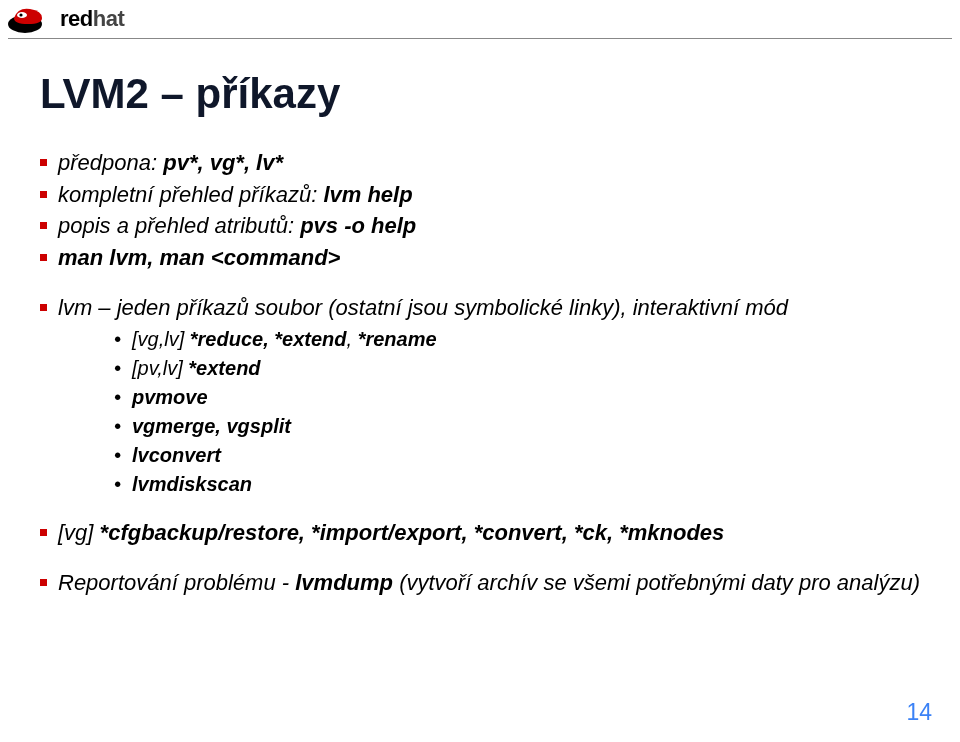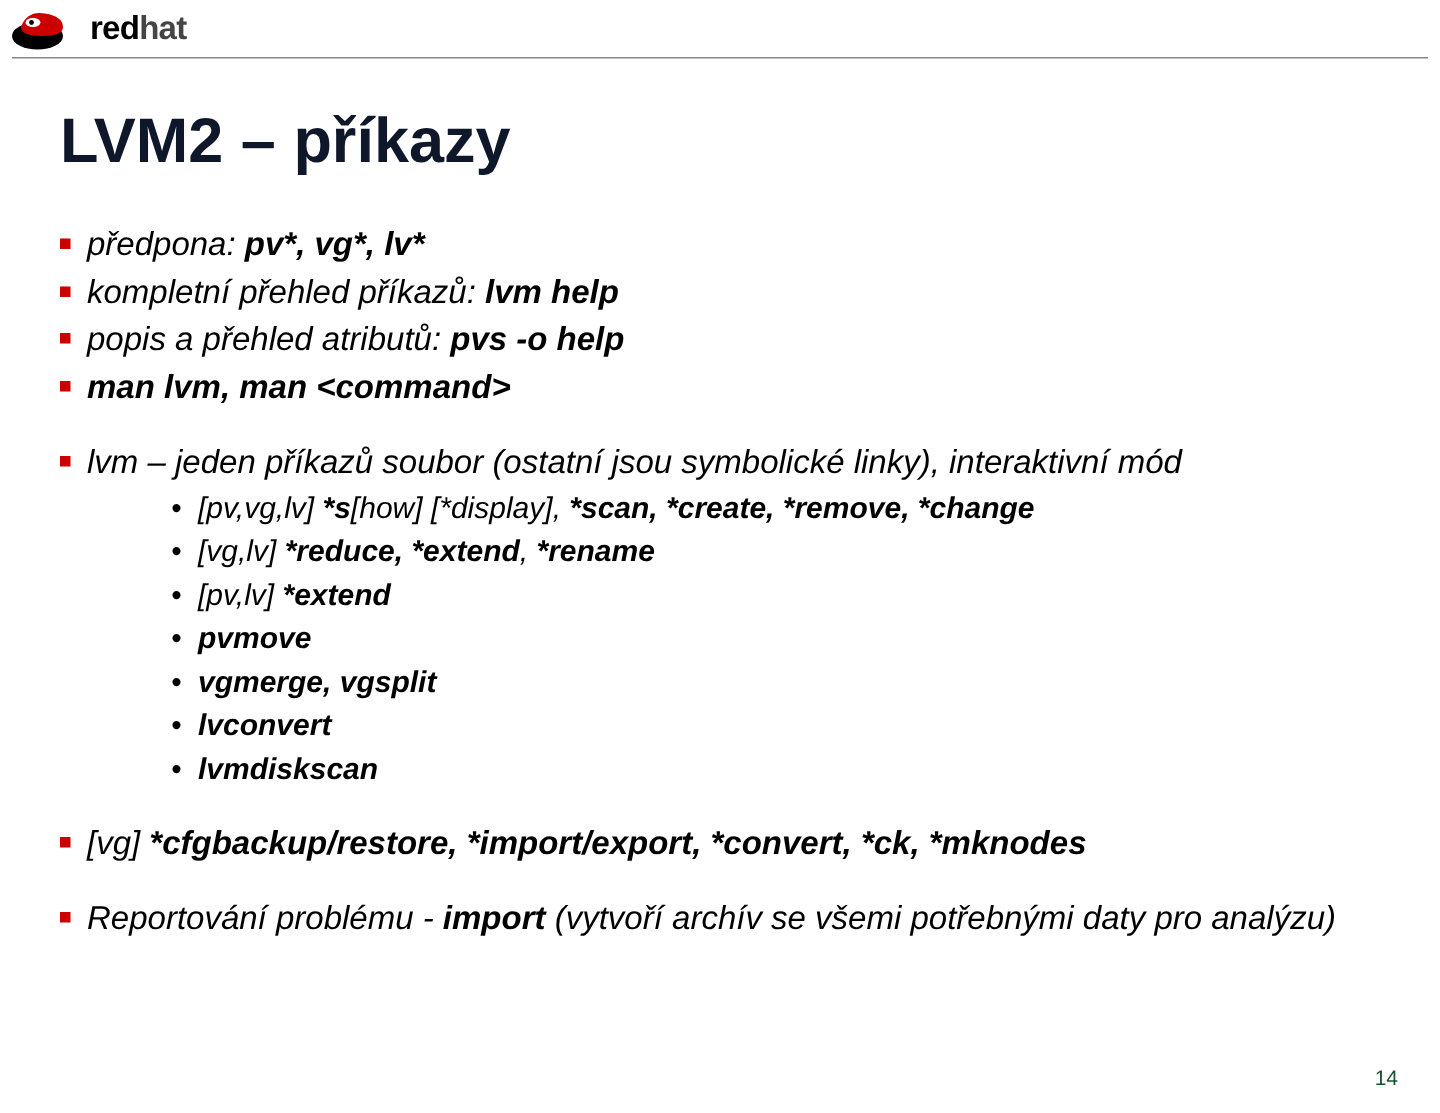--- a/index.html
+++ b/index.html
@@ -88,22 +88,22 @@
     position: absolute;
     left: 0;
     top: 0;
     color: #000;
   }
   .sub b { font-weight: 700; }
   .page-num {
     position: absolute;
     right: 28px;
     bottom: 16px;
-    font-size: 14px;
-    color: #14532d;
+    font-size: 23px;
+    color: #3b82f6;
   }
 </style>
 </head>
 <body>
 
 <div class="logo">
   <svg width="46" height="30" viewBox="0 0 46 30">
     <ellipse cx="17" cy="20" rx="17" ry="9" fill="#000"></ellipse>
     <path d="M6 14 Q10 3 22 5 Q34 7 34 14 Q34 20 20 20 Q6 20 6 14 Z" fill="#c00"></path>
     <ellipse cx="14" cy="11" rx="5" ry="3" fill="#fff"></ellipse>
@@ -123,33 +123,32 @@
     <li><span class="normal">předpona: </span><span>pv*, vg*, lv*</span></li>
     <li><span class="normal">kompletní přehled příkazů: </span><span>lvm help</span></li>
     <li><span class="normal">popis a přehled atributů: </span><span>pvs -o help</span></li>
     <li><span>man lvm, man &lt;command&gt;</span></li>
   </ul>
 
   <ul class="top">
     <li>
       <span class="normal">lvm – jeden příkazů soubor (ostatní jsou symbolické linky), interaktivní mód</span>
       <ul class="sub">
-        <li><span>[pv,vg,lv] </span><b>*s</b><span>[how] [*display], </span><b>*scan, *create, *remove, *change</b></li>
         <li><span>[vg,lv] </span><b>*reduce, *extend</b><span>, </span><b>*rename</b></li>
         <li><span>[pv,lv] </span><b>*extend</b></li>
         <li><b>pvmove</b></li>
         <li><b>vgmerge, vgsplit</b></li>
         <li><b>lvconvert</b></li>
         <li><b>lvmdiskscan</b></li>
       </ul>
     </li>
   </ul>
 
   <ul class="top">
     <li><span class="normal">[vg] </span><span>*cfgbackup/restore, *import/export, *convert, *ck, *mknodes</span></li>
   </ul>
 
   <ul class="top">
-    <li><span class="normal">Reportování problému - </span><span>import</span><span class="normal"> (vytvoří archív se všemi potřebnými daty pro analýzu)</span></li>
+    <li><span class="normal">Reportování problému - </span><span>lvmdump</span><span class="normal"> (vytvoří archív se všemi potřebnými daty pro analýzu)</span></li>
   </ul>
 </div>
 
 <div class="page-num">14</div>
 
 </body></html>

